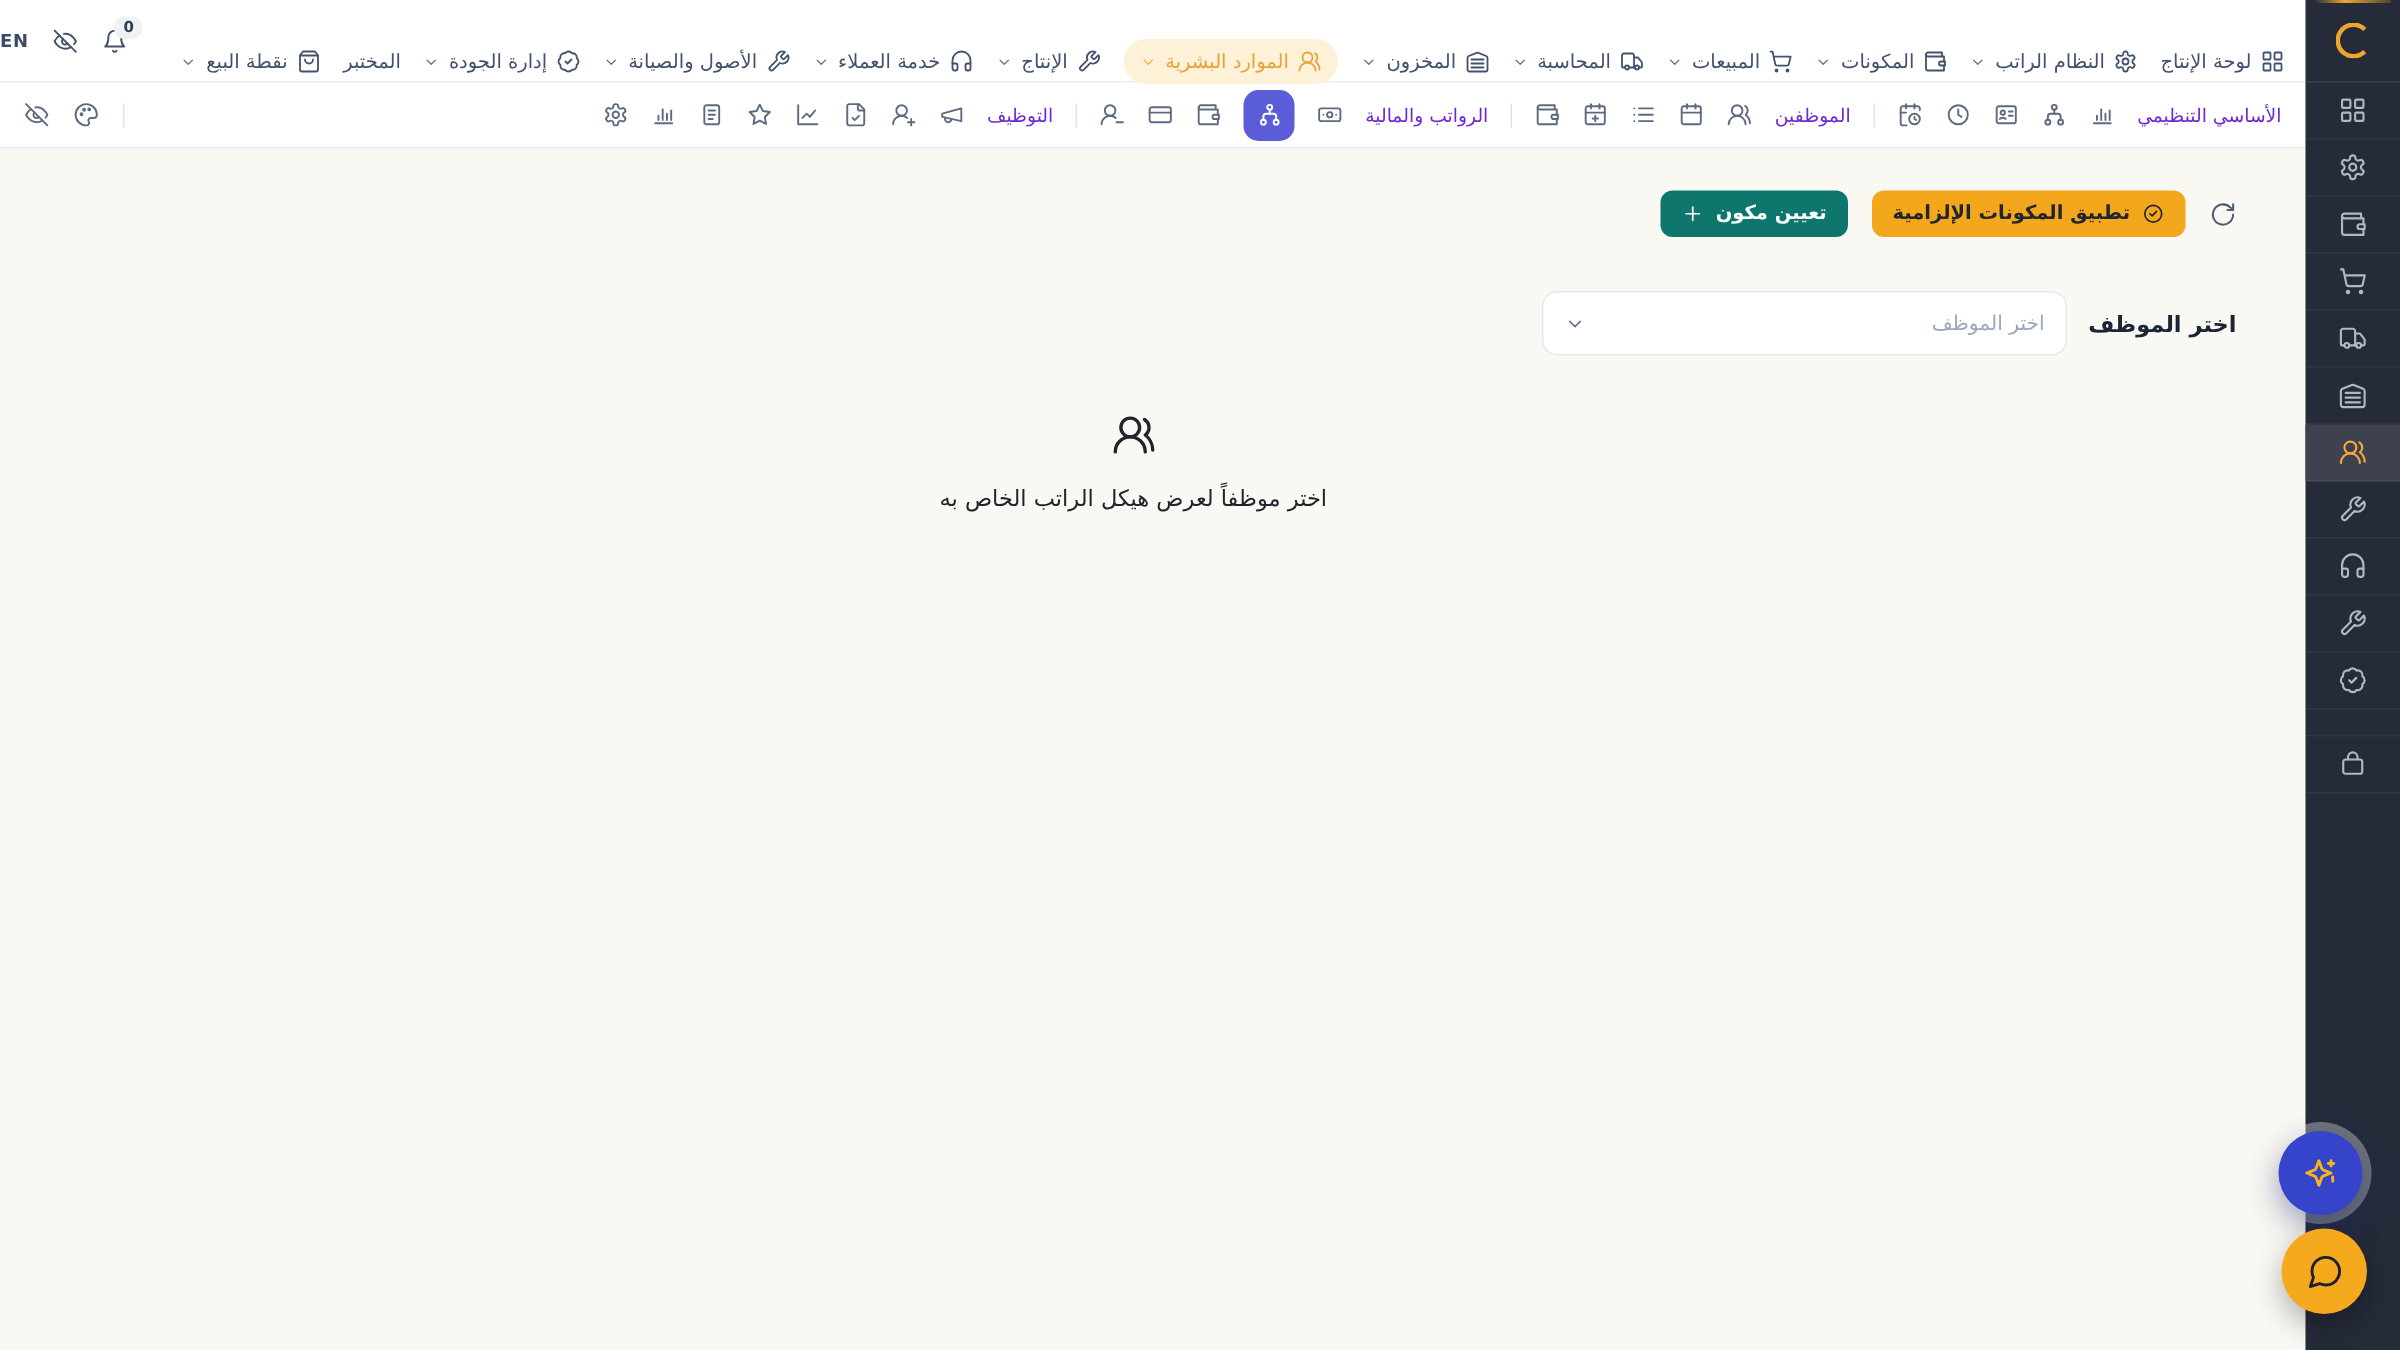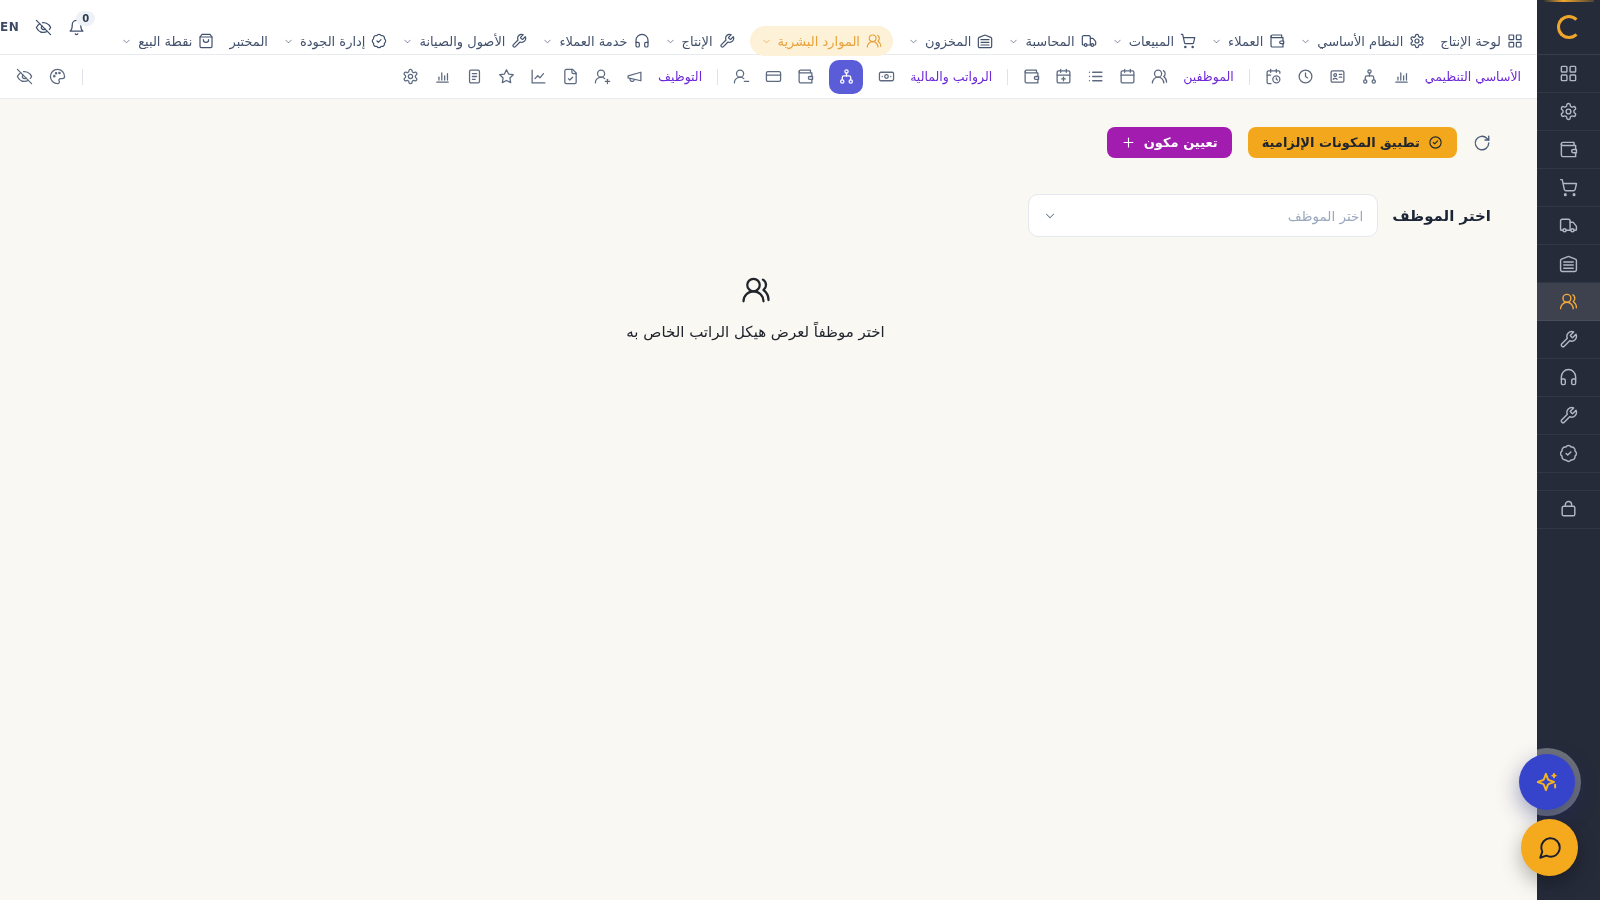--- a/index.html
+++ b/index.html
@@ -92,21 +92,21 @@
   .page-subtitle { font-size:13px; color:#6f7787; margin-top:7px; }
   .actions { display:flex; align-items:center; gap:16px; direction:rtl; margin-top:2px; }
   .icon-btn { background:none; border:none; color:#4b5d78; cursor:pointer; display:flex; }
   .icon-btn .ic { width:18px; height:18px; }
   .btn {
     border:none; cursor:pointer; display:flex; align-items:center; gap:8px;
     font-family:inherit; font-size:13px; border-radius:8px; padding:8px 14px; font-weight:600;
   }
   .btn .ic { width:15px; height:15px; }
   .btn-orange { background:#f2a71c; color:#21262e; }
-  .btn-green  { background:#a21caf; color:#ffffff; }
+  .btn-green  { background:#0f766e; color:#ffffff; }
 
   .select-row { display:flex; align-items:center; justify-content:flex-start; gap:14px; margin-top:36px; }
   .select-label { font-size:15px; font-weight:700; color:#1c2536; }
   .select-box {
     width:350px; height:43px; background:#ffffff; border:1px solid #e3e7ee;
     border-radius:10px; display:flex; align-items:center; padding:0 14px;
     color:#9aa7bd; font-size:13.5px; cursor:pointer;
   }
   .select-box .chev { margin-inline-start:auto; width:14px; height:14px; color:#64748b; }
 
@@ -232,32 +232,32 @@
           <rect x="3" y="14" width="7" height="7" rx="1"></rect>
           <rect x="14" y="14" width="7" height="7" rx="1"></rect>
         </svg>
         <span>لوحة الإنتاج</span>
       </div>
       <div class="nav-item">
         <svg class="ic " viewBox="0 0 24 24" fill="none" stroke="currentColor" stroke-width="1.8" stroke-linecap="round" stroke-linejoin="round">
           <path d="M12.22 2h-.44a2 2 0 0 0-2 2v.18a2 2 0 0 1-1 1.73l-.43.25a2 2 0 0 1-2 0l-.15-.08a2 2 0 0 0-2.73.73l-.22.38a2 2 0 0 0 .73 2.73l.15.1a2 2 0 0 1 1 1.72v.51a2 2 0 0 1-1 1.74l-.15.09a2 2 0 0 0-.73 2.73l.22.38a2 2 0 0 0 2.73.73l.15-.08a2 2 0 0 1 2 0l.43.25a2 2 0 0 1 1 1.73V20a2 2 0 0 0 2 2h.44a2 2 0 0 0 2-2v-.18a2 2 0 0 1 1-1.73l.43-.25a2 2 0 0 1 2 0l.15.08a2 2 0 0 0 2.73-.73l.22-.39a2 2 0 0 0-.73-2.73l-.15-.08a2 2 0 0 1-1-1.74v-.5a2 2 0 0 1 1-1.74l.15-.09a2 2 0 0 0 .73-2.73l-.22-.38a2 2 0 0 0-2.73-.73l-.15.08a2 2 0 0 1-2 0l-.43-.25a2 2 0 0 1-1-1.73V4a2 2 0 0 0-2-2z"></path>
           <circle cx="12" cy="12" r="3"></circle>
         </svg>
-        <span>النظام الأساسي</span>
+        <span>النظام الراتب</span>
         <svg class="ic chev" viewBox="0 0 24 24" fill="none" stroke="currentColor" stroke-width="1.8" stroke-linecap="round" stroke-linejoin="round">
           <path d="m6 9 6 6 6-6"></path>
         </svg>
       </div>
       <div class="nav-item">
         <svg class="ic " viewBox="0 0 24 24" fill="none" stroke="currentColor" stroke-width="1.8" stroke-linecap="round" stroke-linejoin="round">
           <path d="M21 12V7H5a2 2 0 0 1 0-4h14v4"></path>
           <path d="M3 5v14a2 2 0 0 0 2 2h16v-5"></path>
           <path d="M18 12a2 2 0 0 0 0 4h4v-4Z"></path>
         </svg>
-        <span>العملاء</span>
+        <span>المكونات</span>
         <svg class="ic chev" viewBox="0 0 24 24" fill="none" stroke="currentColor" stroke-width="1.8" stroke-linecap="round" stroke-linejoin="round">
           <path d="m6 9 6 6 6-6"></path>
         </svg>
       </div>
       <div class="nav-item">
         <svg class="ic " viewBox="0 0 24 24" fill="none" stroke="currentColor" stroke-width="1.8" stroke-linecap="round" stroke-linejoin="round">
           <circle cx="8" cy="21" r="1"></circle>
           <circle cx="19" cy="21" r="1"></circle>
           <path d="M2.05 2.05h2l2.66 12.42a2 2 0 0 0 2 1.58h9.78a2 2 0 0 0 1.95-1.57l1.65-7.43H5.12"></path>
         </svg>

